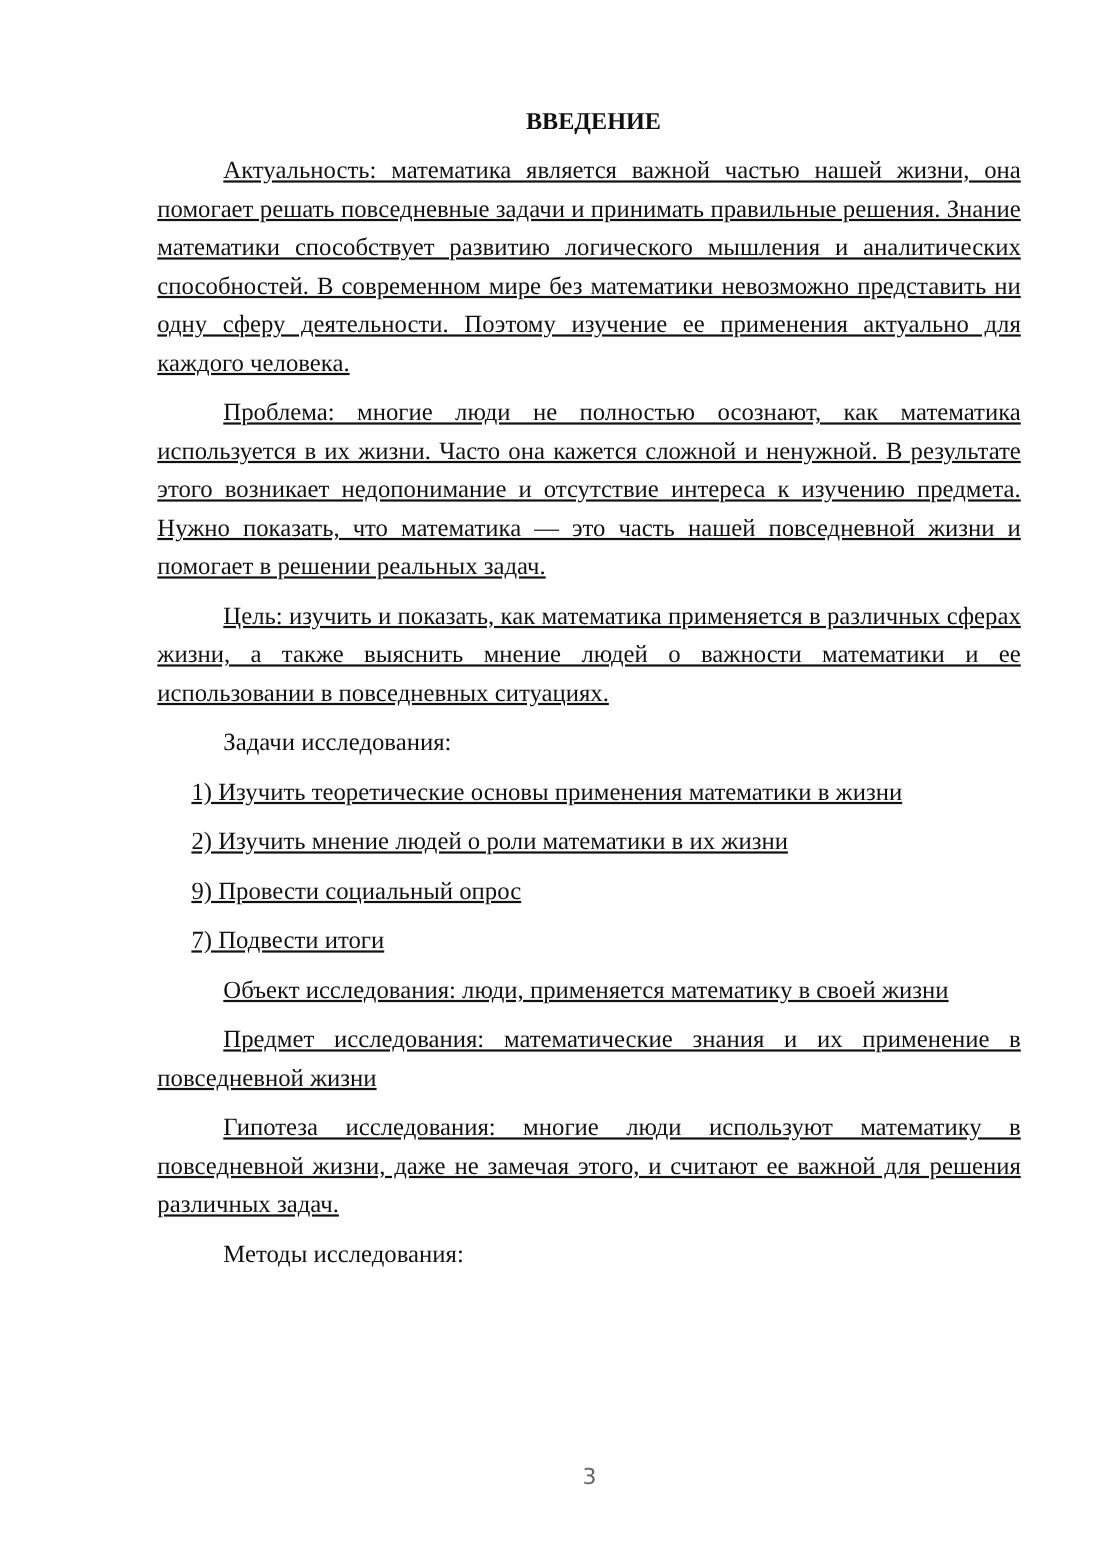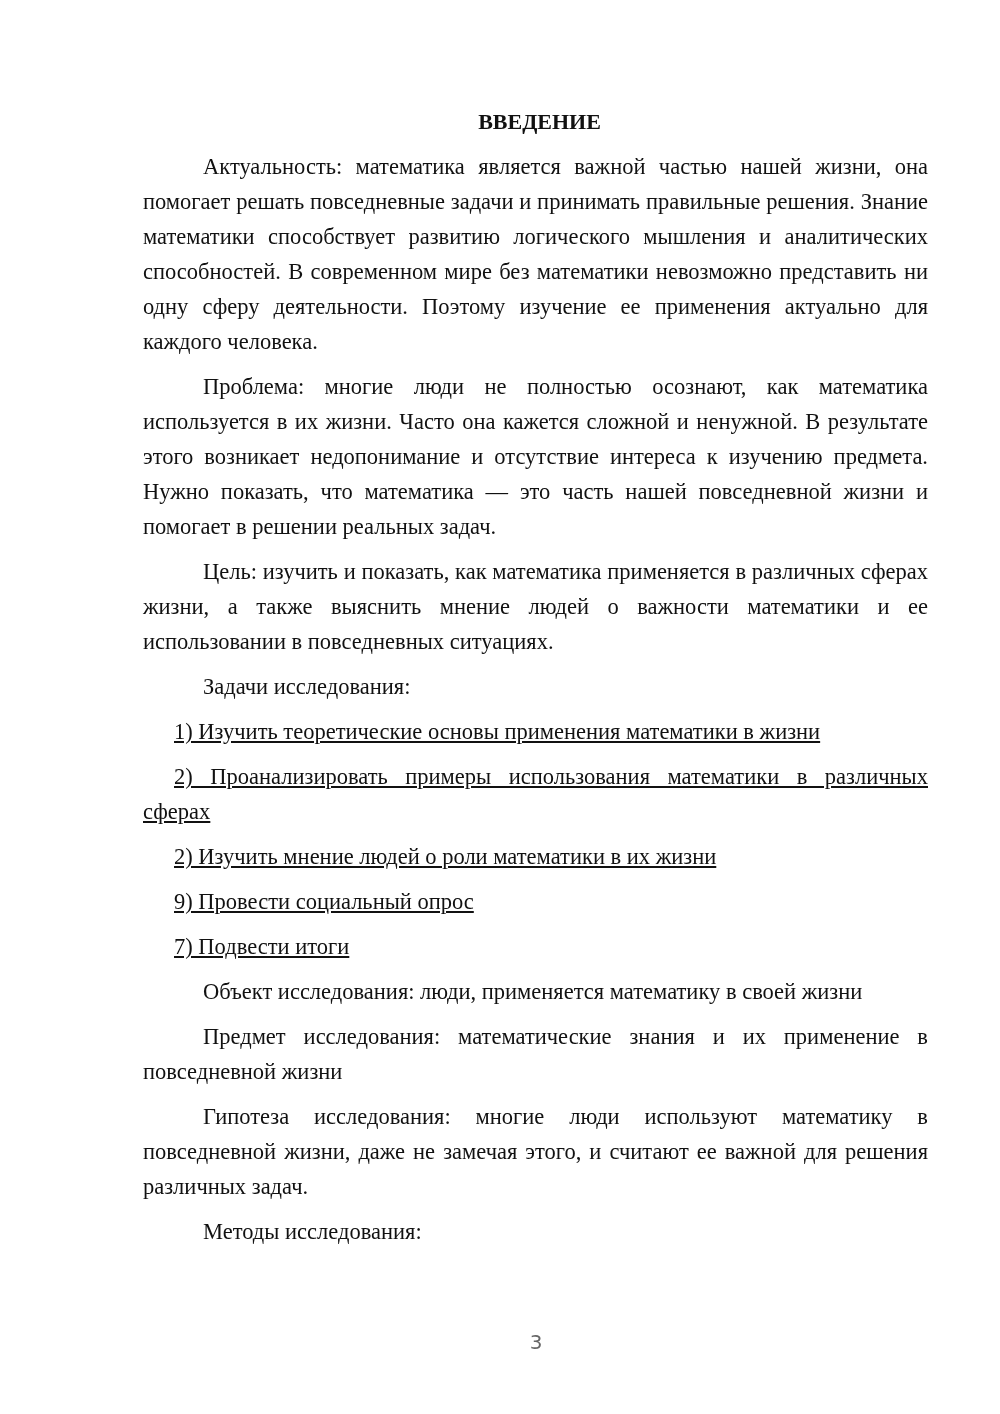--- a/index.html
+++ b/index.html
@@ -15,34 +15,34 @@
       font-family: "Liberation Serif", "DejaVu Serif", serif;
       color: #111111;
     }
     .page {
       position: absolute;
       left: 143px;
       top: 92px;
       width: 785px;
       font-size: 22.5px;
       line-height: 35px;
-      margin-top: 12px;
     }
     .title {
       text-align: center;
       font-weight: bold;
       font-size: 22px;
       line-height: 36px;
       margin: 0 0 9px 0;
       padding-left: 8px;
     }
     .para {
       text-align: justify;
       text-indent: 60px;
       margin: 0 0 10px 0;
+      text-decoration: underline;
     }
     .heading-line {
       text-indent: 60px;
       margin: 0 0 10px 0;
     }
     .list-item {
       text-align: justify;
       text-indent: 31px;
       margin: 0 0 10px 0;
       text-decoration: underline;
@@ -70,21 +70,20 @@
   <p class="para">Актуальность: математика является важной частью нашей жизни, она помогает решать повседневные задачи и принимать правильные решения. Знание математики способствует развитию логического мышления и аналитических способностей. В современном мире без математики невозможно представить ни одну сферу деятельности. Поэтому изучение ее применения актуально для каждого человека.</p>
 
   <p class="para">Проблема: многие люди не полностью осознают, как математика используется в их жизни. Часто она кажется сложной и ненужной. В результате этого возникает недопонимание и отсутствие интереса к изучению предмета. Нужно показать, что математика — это часть нашей повседневной жизни и помогает в решении реальных задач.</p>
 
   <p class="para">Цель: изучить и показать, как математика применяется в различных сферах жизни, а также выяснить мнение людей о важности математики и ее использовании в повседневных ситуациях.</p>
 
   <p class="heading-line">Задачи исследования:</p>
 
   <div>
     <p class="list-item">1) Изучить теоретические основы применения математики в жизни</p>
-    <p class="list-item wrap">2) Проанализировать примеры использования математики в различных сферах</p>
     <p class="list-item">2) Изучить мнение людей о роли математики в их жизни</p>
     <p class="list-item">9) Провести социальный опрос</p>
     <p class="list-item">7) Подвести итоги</p>
   </div>
 
   <p class="para">Объект исследования: люди, применяется математику в своей жизни</p>
 
   <p class="para">Предмет исследования: математические знания и их применение в повседневной жизни</p>
 
   <p class="para">Гипотеза исследования: многие люди используют математику в повседневной жизни, даже не замечая этого, и считают ее важной для решения различных задач.</p>

